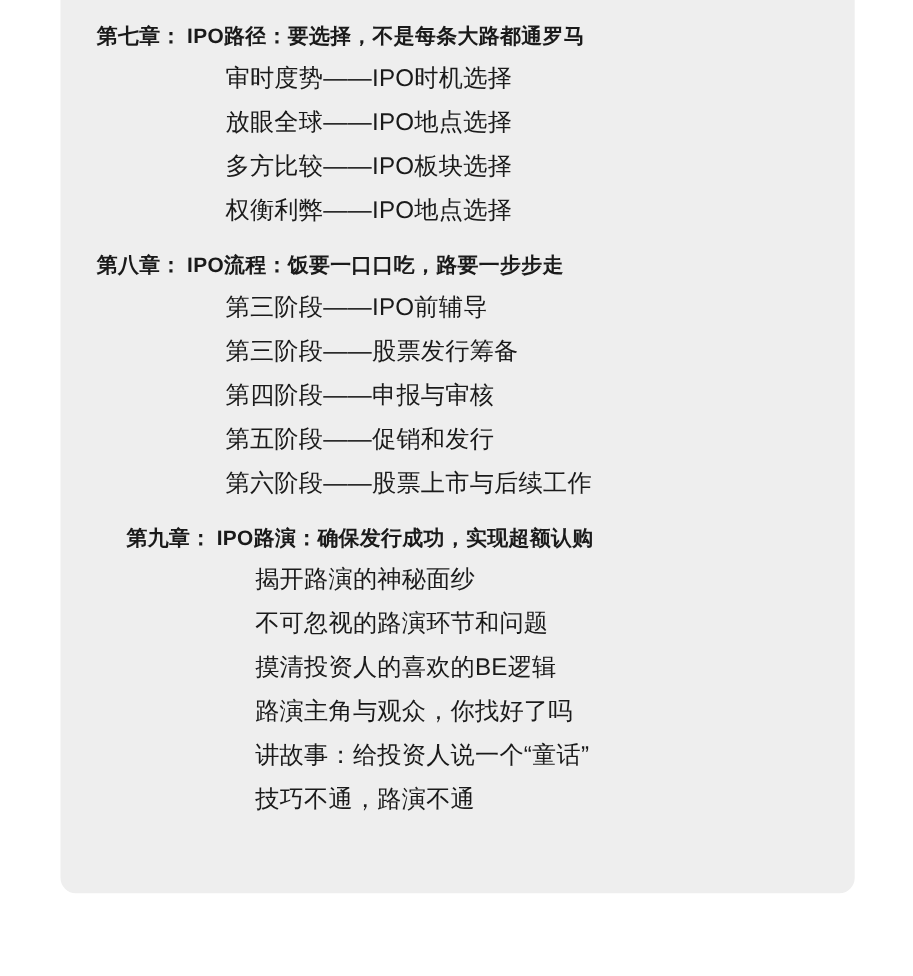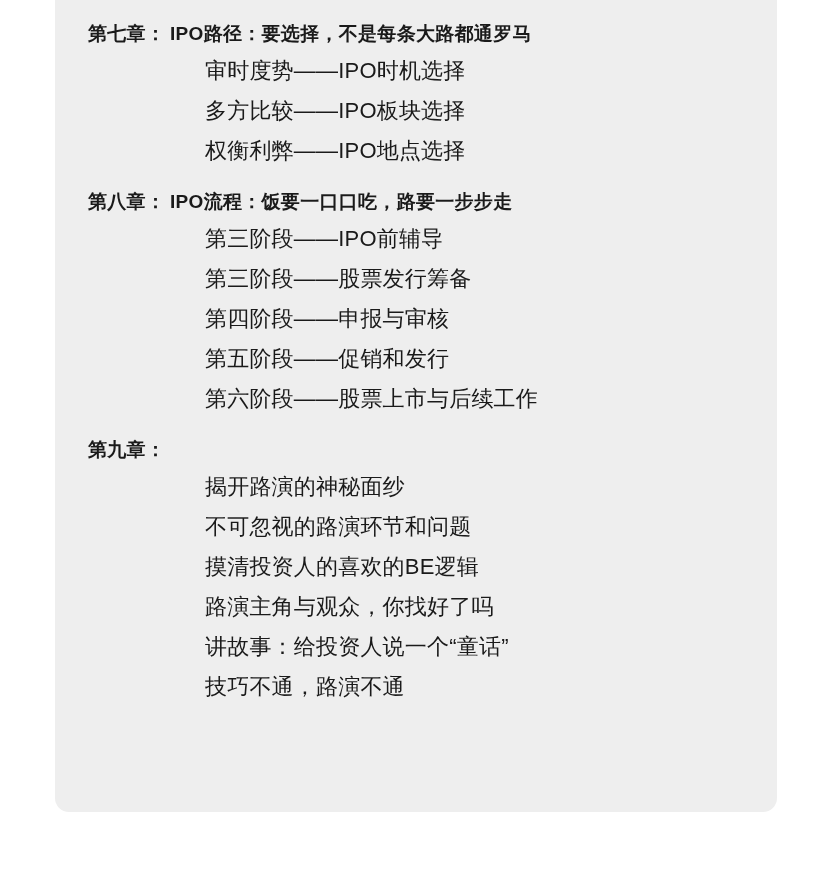--- a/index.html
+++ b/index.html
@@ -27,20 +27,21 @@
     width: 722px;
     height: 838px;
     background: #eeeeee;
     border-radius: 14px;
   }
   .chapter {
     margin: 0 0 30px 0;
   }
   .chapter:last-child {
     margin-bottom: 0;
+    margin-left: 27px;
   }
   .chapter-head {
     display: flex;
     align-items: baseline;
     font-weight: bold;
     font-size: 19px;
     line-height: 1.0;
     letter-spacing: 0.3px;
     margin-bottom: 17px;
     white-space: nowrap;
@@ -77,39 +78,41 @@
 <div class="page">
   <div class="panel"></div>
   <div class="toc-inner">
 
     <div class="chapter">
       <div class="chapter-head">
         <span class="chapter-no">第七章：</span>
         <span class="chapter-title">IPO路径：要选择，不是每条大路都通罗马</span>
       </div>
       <div class="entry">审时度势——IPO时机选择</div>
+      <div class="entry">放眼全球——IPO地点选择</div>
       <div class="entry">多方比较——IPO板块选择</div>
       <div class="entry">权衡利弊——IPO地点选择</div>
     </div>
 
     <div class="chapter">
       <div class="chapter-head">
         <span class="chapter-no">第八章：</span>
         <span class="chapter-title">IPO流程：饭要一口口吃，路要一步步走</span>
       </div>
       <div class="entry">第三阶段——IPO前辅导</div>
       <div class="entry">第三阶段——股票发行筹备</div>
       <div class="entry">第四阶段——申报与审核</div>
       <div class="entry">第五阶段——促销和发行</div>
       <div class="entry">第六阶段——股票上市与后续工作</div>
     </div>
 
     <div class="chapter">
       <div class="chapter-head">
         <span class="chapter-no">第九章：</span>
+        <span class="chapter-title">IPO路演：确保发行成功，实现超额认购</span>
       </div>
       <div class="entry">揭开路演的神秘面纱</div>
       <div class="entry">不可忽视的路演环节和问题</div>
       <div class="entry">摸清投资人的喜欢的BE逻辑</div>
       <div class="entry">路演主角与观众，你找好了吗</div>
       <div class="entry">讲故事：给投资人说一个“童话”</div>
       <div class="entry">技巧不通，路演不通</div>
     </div>
 
   </div>

